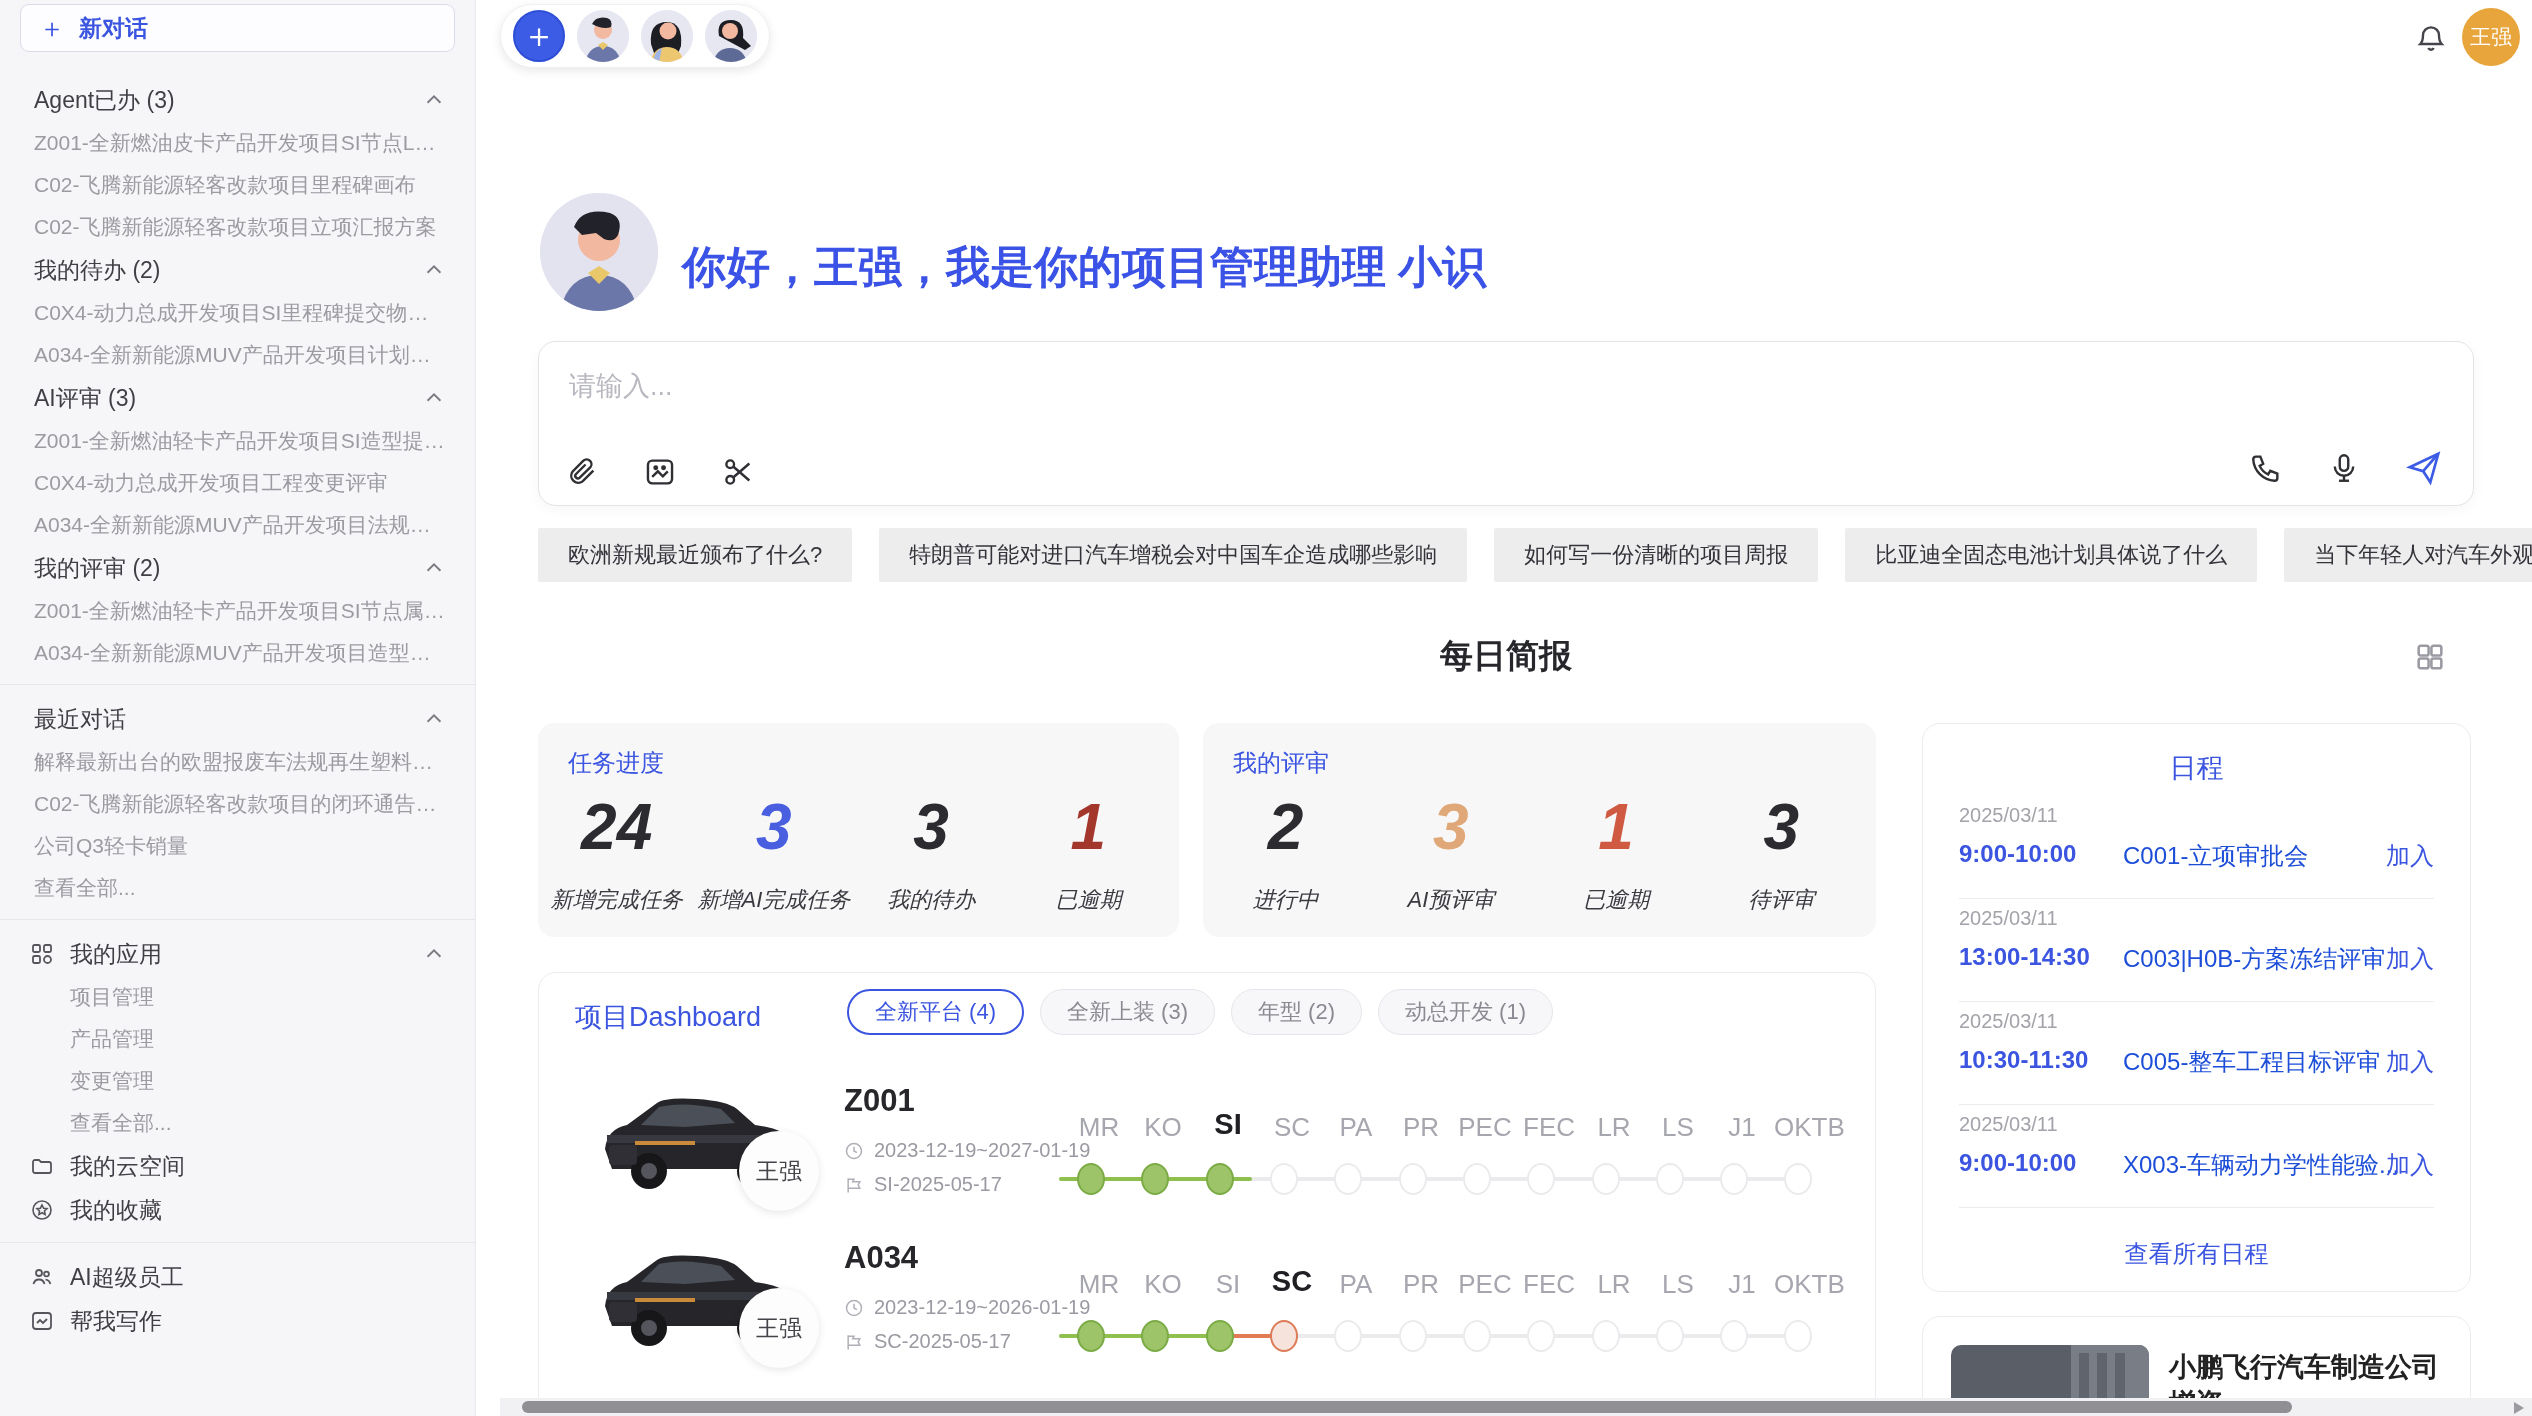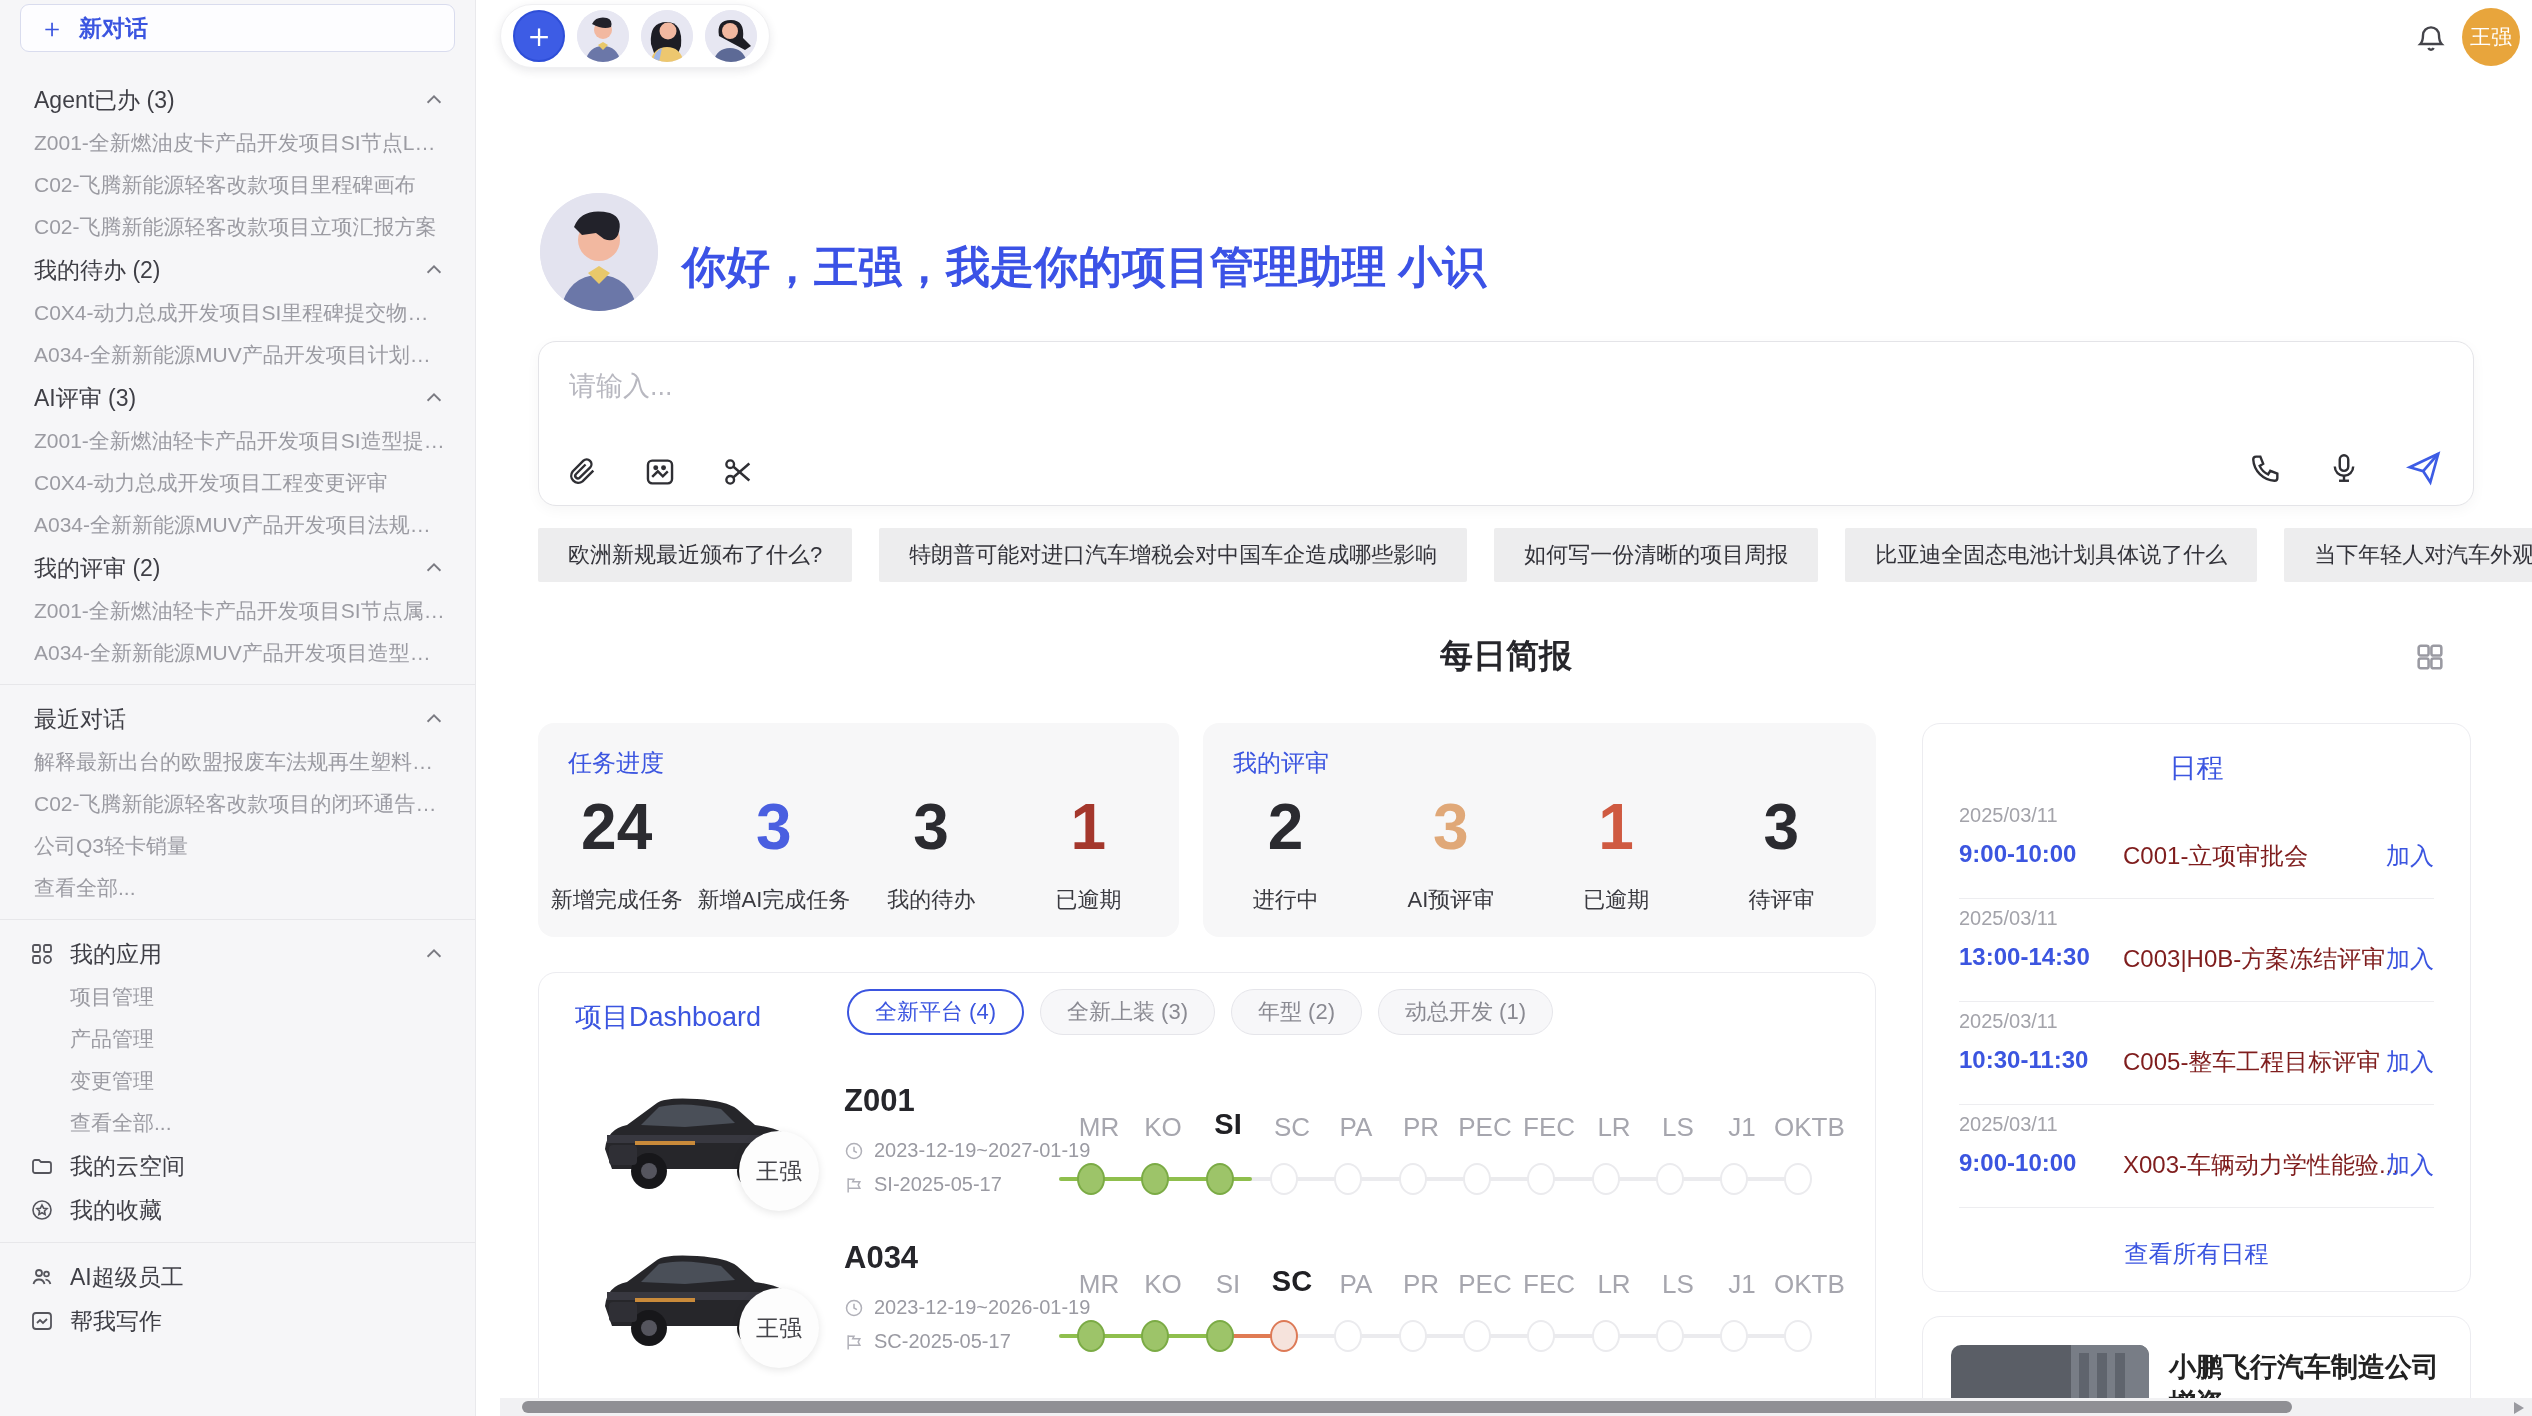--- a/index.html
+++ b/index.html
@@ -64,21 +64,21 @@
   .chips { position:absolute; left:61px; top:528px; width:1940px; display:flex; gap:27px; }
   .chip { height:54px; background:#ededee; border-radius:2px; display:flex; align-items:center;
     padding:0 30px; font-size:22px; color:#33333a; white-space:nowrap; cursor:pointer; }
 
   .brief-title { position:absolute; left:61px; top:634px; width:1936px; text-align:center;
     font-size:33px; font-weight:700; color:#26262b; }
   .brief-grid-icon { position:absolute; right:85px; top:640px; width:34px; height:34px; color:#9a9aa2; cursor:pointer; }
 
   .statcard { position:absolute; top:723px; height:214px; background:#f7f7f8; border-radius:16px; }
   .statcard .sc-label { position:absolute; left:30px; top:24px; font-size:24px; color:#3b55e0; }
-  .sc-row { position:absolute; left:0; right:12px; top:72px; display:flex; }
+  .sc-row { position:absolute; left:0; right:12px; top:72px; display:flex;font-style:italic; }
   .sc-col { flex:1; display:flex; flex-direction:column; align-items:center; }
   .sc-num { font-size:64px; font-weight:700; line-height:1; }
   .sc-cap { margin-top:26px; font-size:22px; color:#3a3a40; }
 
   
   .dashcard { position:absolute; left:61px; top:972px; width:1338px; height:444px; background:#fff;
     border:1px solid #ececf0; border-radius:18px; overflow:hidden; }
   .dash-head { position:absolute; left:36px; top:26px; font-size:27px; color:#3b55e0; }
   .tabs { position:absolute; left:308px; top:16px; display:flex; gap:16px; }
   .tab { height:46px; border-radius:23px; display:flex; align-items:center; padding:0 26px;
@@ -105,21 +105,21 @@
   .ms-dot.done { background:#9dc469; border-color:#7bab45; }
   .ms-dot.risk { background:#f6e3dc; border-color:#dd7a57; }
 
   
   .schedcard { position:absolute; left:1445px; top:723px; width:549px; height:569px; background:#fff;
     border:1px solid #ececf0; border-radius:18px; overflow:hidden; }
   .sched-title { position:absolute; top:26px; width:100%; text-align:center; font-size:27px; color:#3b55e0; }
   .ev { position:absolute; left:0; width:100%; height:103px; }
   .ev .ev-date { position:absolute; left:36px; top:8px; font-size:20px; color:#a3a3aa; }
   .ev .ev-time { position:absolute; left:36px; top:44px; font-size:24px; color:#3b55e0; font-weight:600; }
-  .ev .ev-title { position:absolute; left:200px; top:44px; font-size:24px; color:#7f1d1d; }
+  .ev .ev-title { position:absolute; left:200px; top:44px; font-size:24px; color:#1d4ed8; }
   .ev .ev-join { position:absolute; right:36px; top:44px; font-size:24px; color:#3b55e0; cursor:pointer; }
   .ev .ev-div { position:absolute; left:36px; right:36px; bottom:0; height:1px; background:#ededf0; }
   .sched-all { position:absolute; top:514px; width:100%; text-align:center; font-size:24px; color:#3b55e0; cursor:pointer; }
 
   
   .newscard { position:absolute; left:1445px; top:1316px; width:549px; height:160px; background:#fff;
     border:1px solid #ececf0; border-radius:18px; overflow:hidden; }
   .news-img { position:absolute; left:28px; top:28px; width:198px; height:120px; border-radius:10px; overflow:hidden; }
   .news-title { position:absolute; left:246px; top:32px; width:280px; font-size:27px; font-weight:700; color:#222; }
   .news-snip { position:absolute; left:246px; top:80px; width:280px; font-size:22px; color:#9a9aa2; line-height:1.5; }

